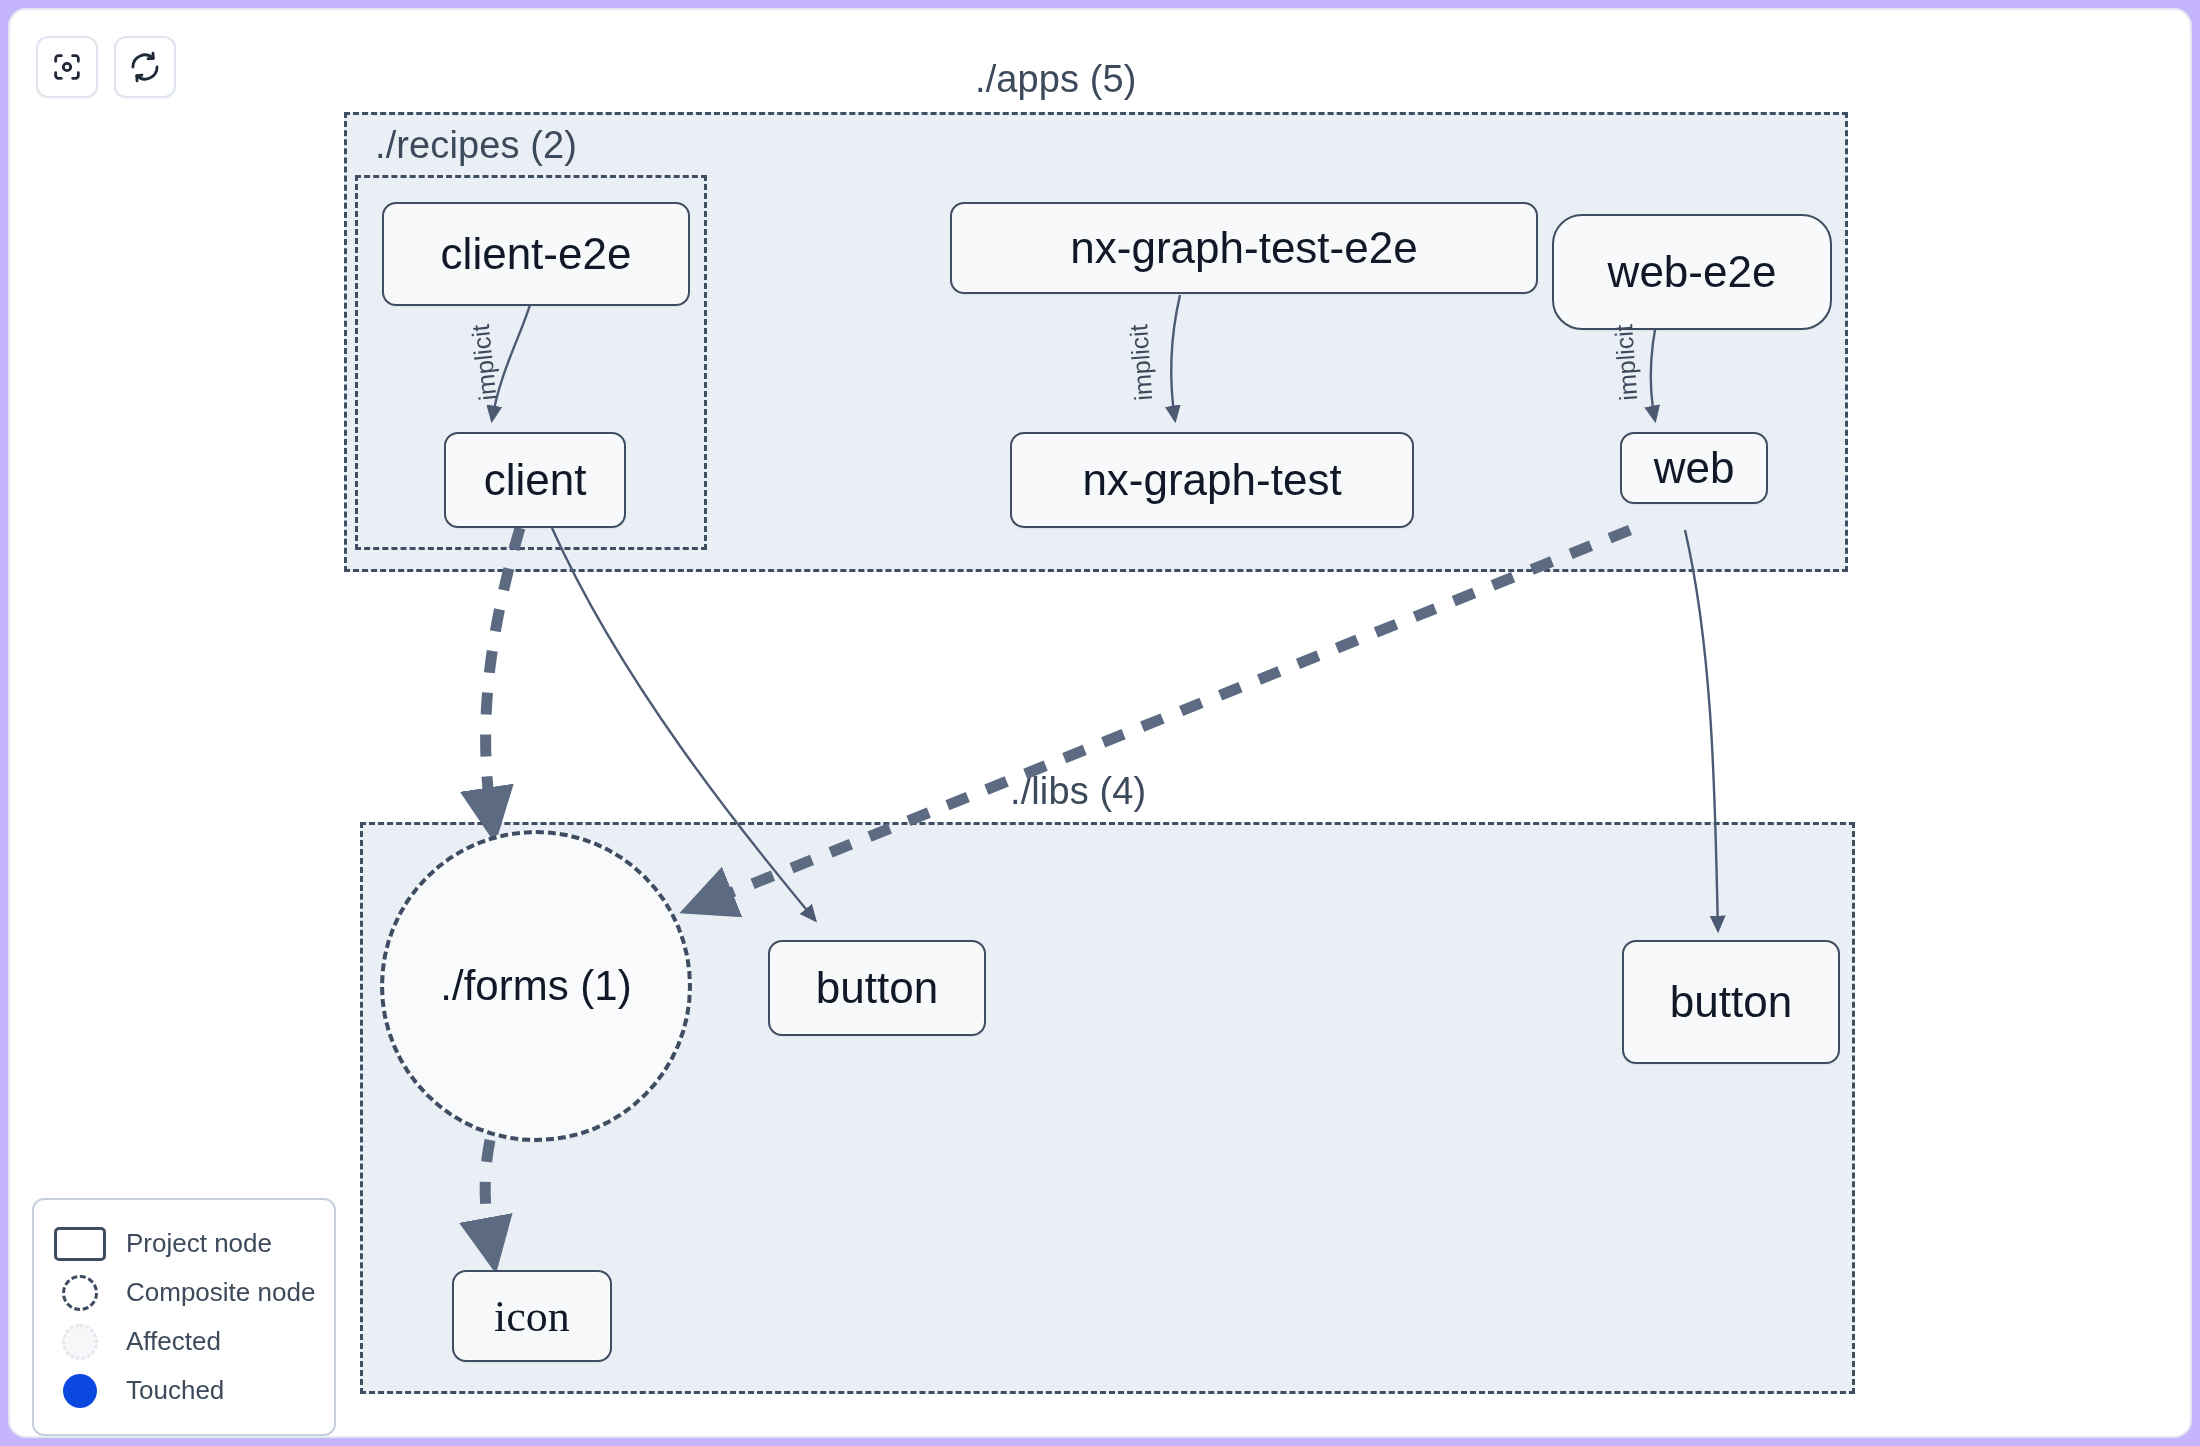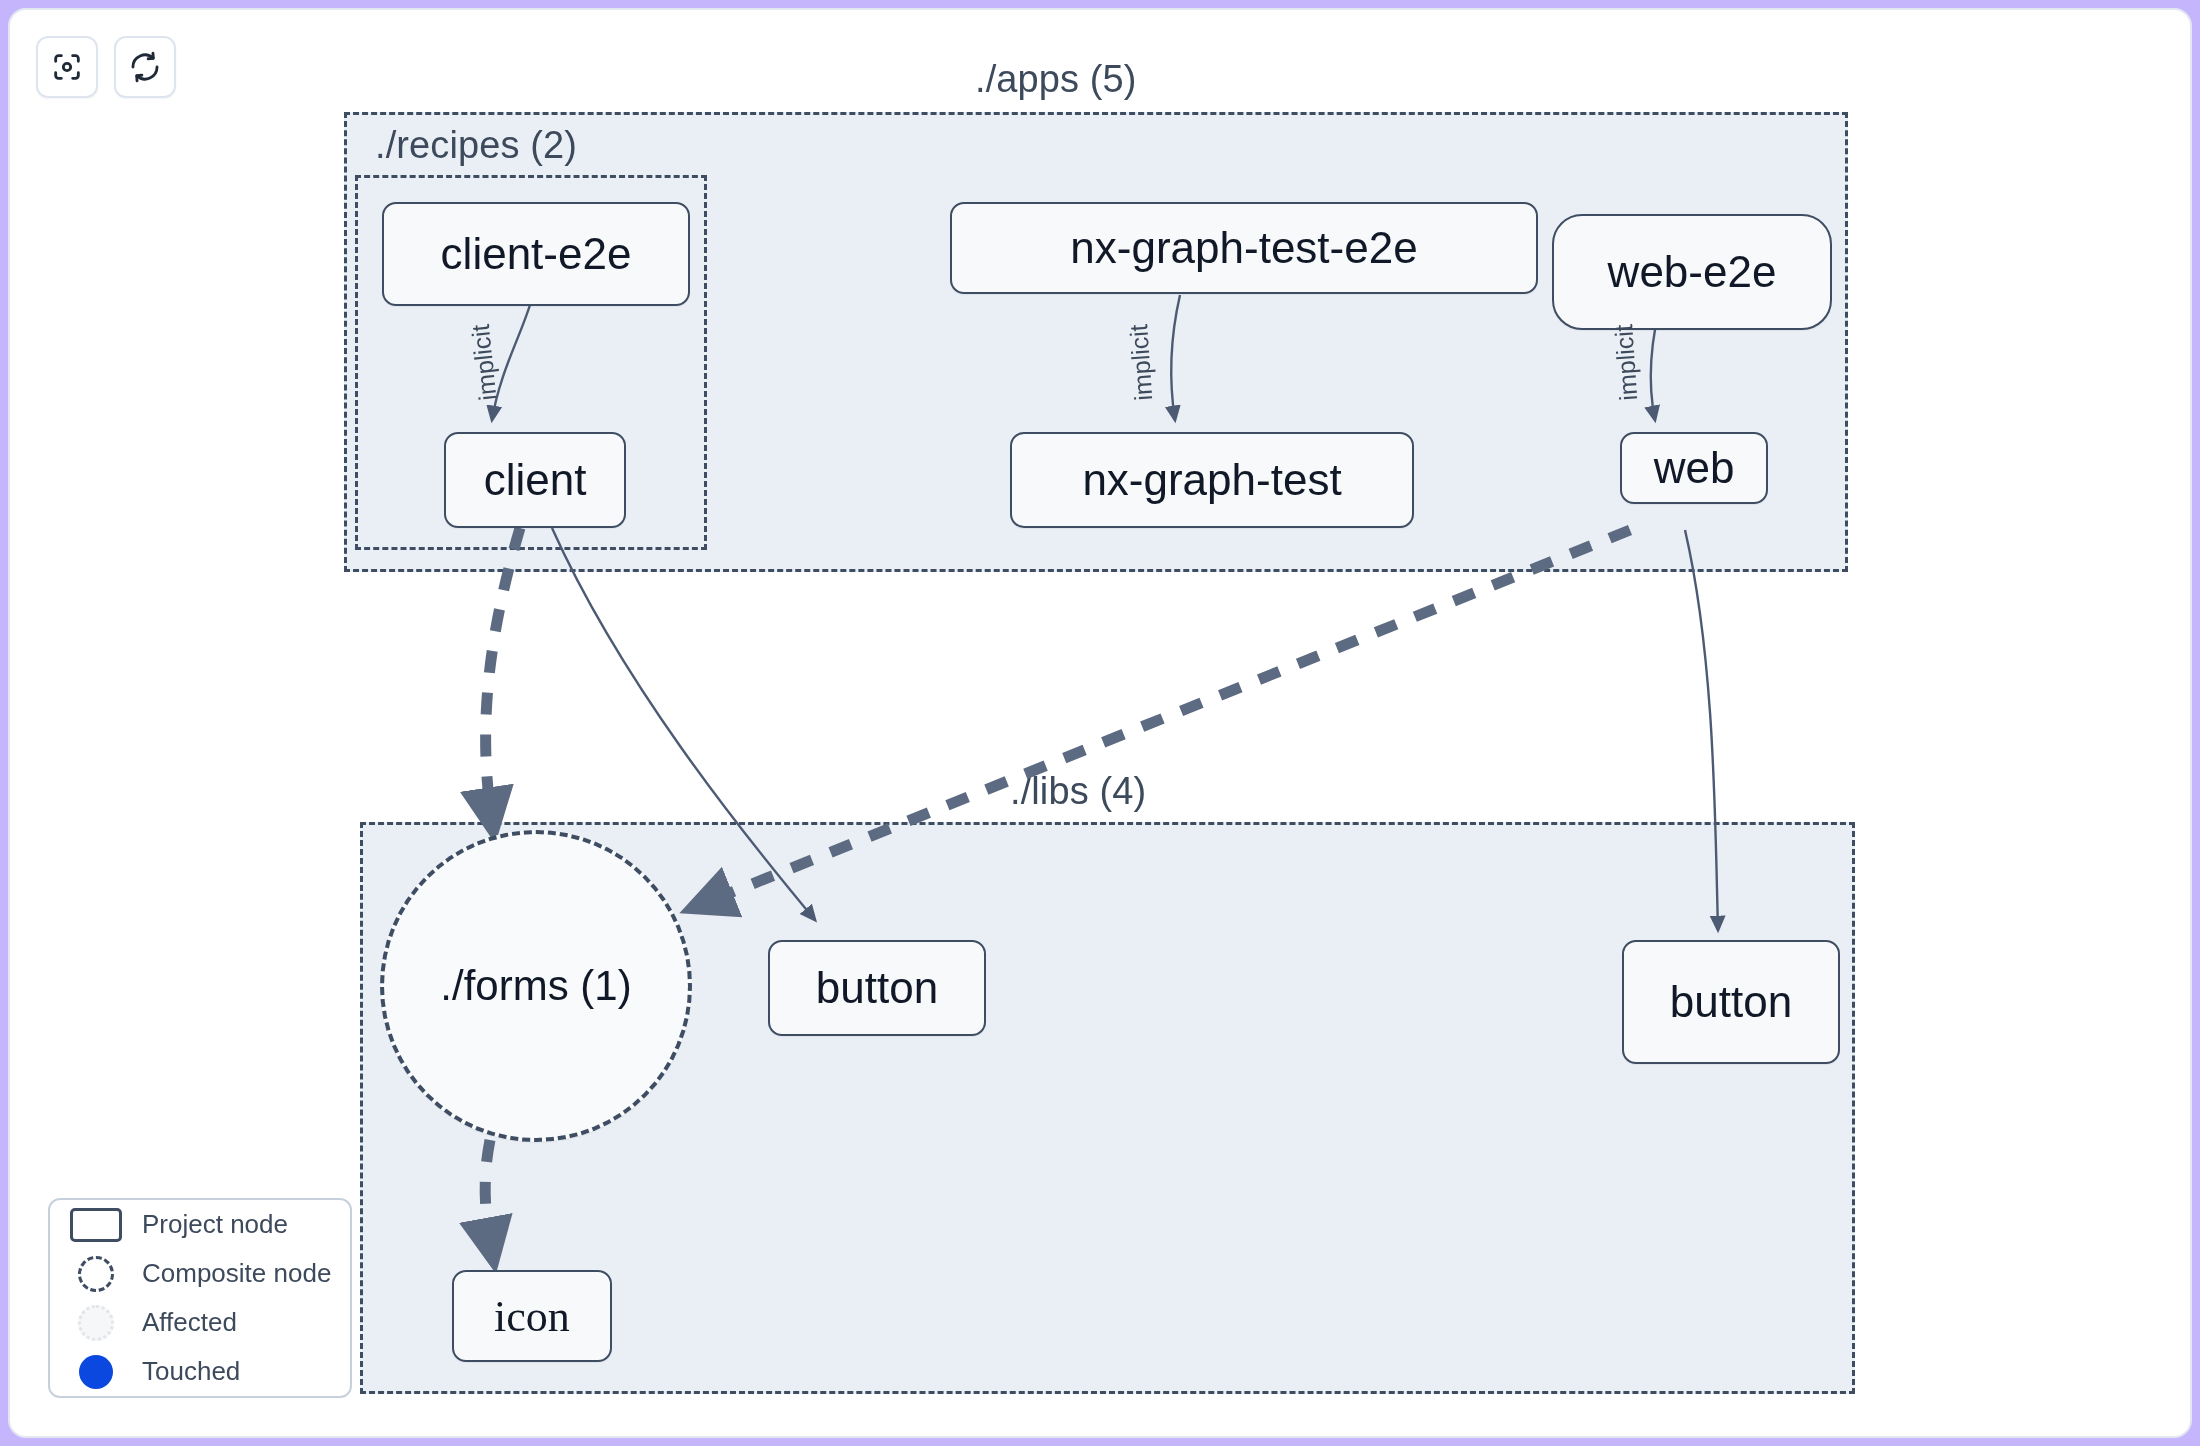--- a/index.html
+++ b/index.html
@@ -107,23 +107,23 @@
     color: #3d4a5c;
     transform-origin: center center;
     white-space: nowrap;
     z-index: 30;
     pointer-events: none;
   }
 
   
   .legend {
     position: absolute;
-    left: 48px; top: 1198px;
+    left: 32px; top: 1198px;
     width: 304px;
-    padding: 0 18px;
+    padding: 19px 18px;
     border: 2px solid #c8d0de;
     border-radius: 12px;
     background: #ffffff;
     z-index: 60;
   }
   .legend-row {
     display: flex;
     align-items: center;
     height: 49px;
     gap: 18px;

